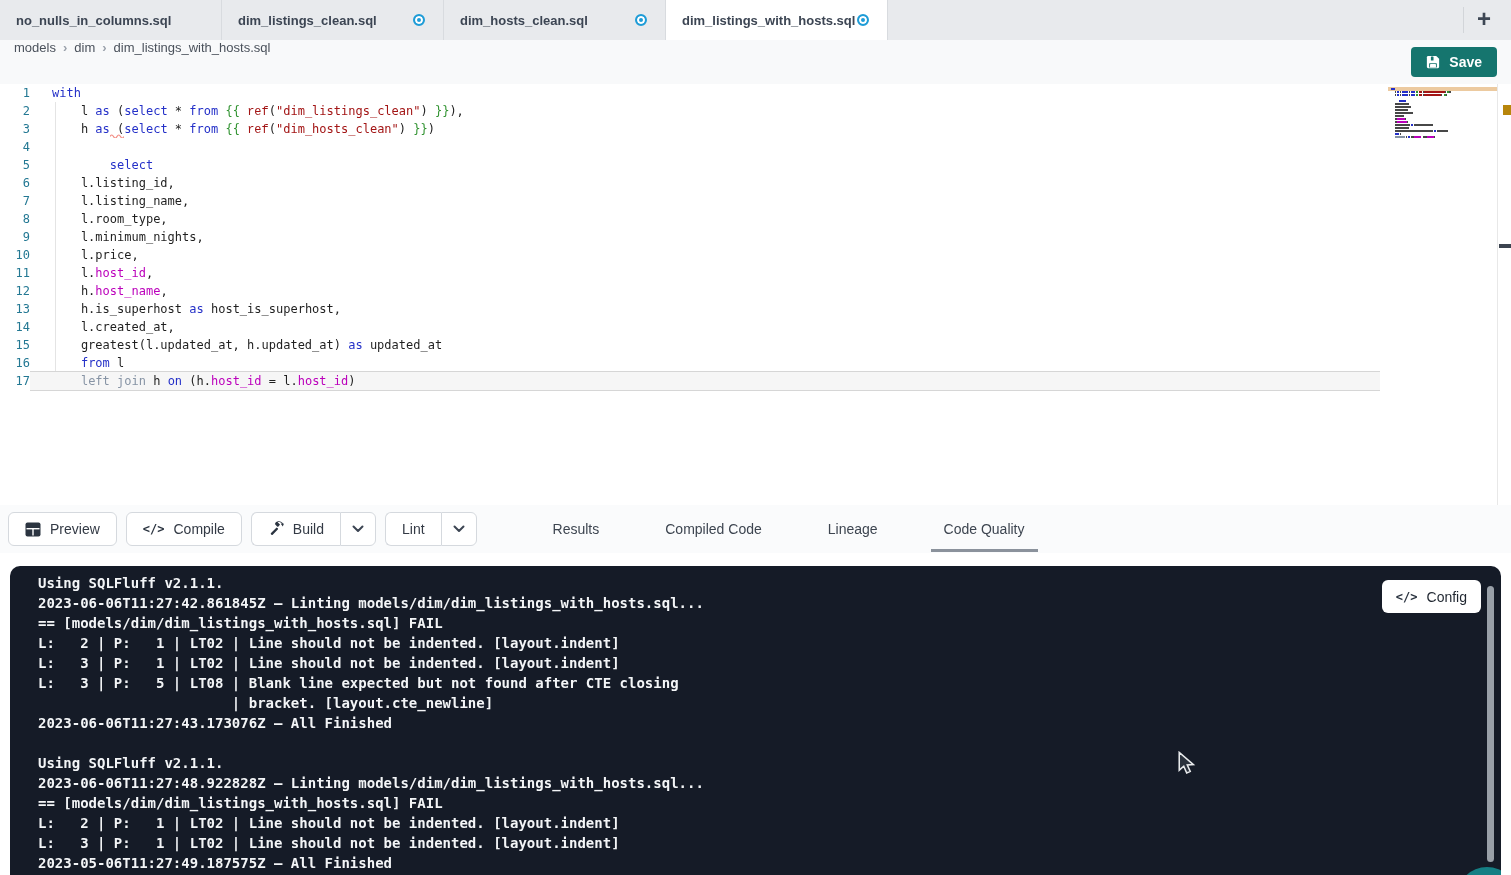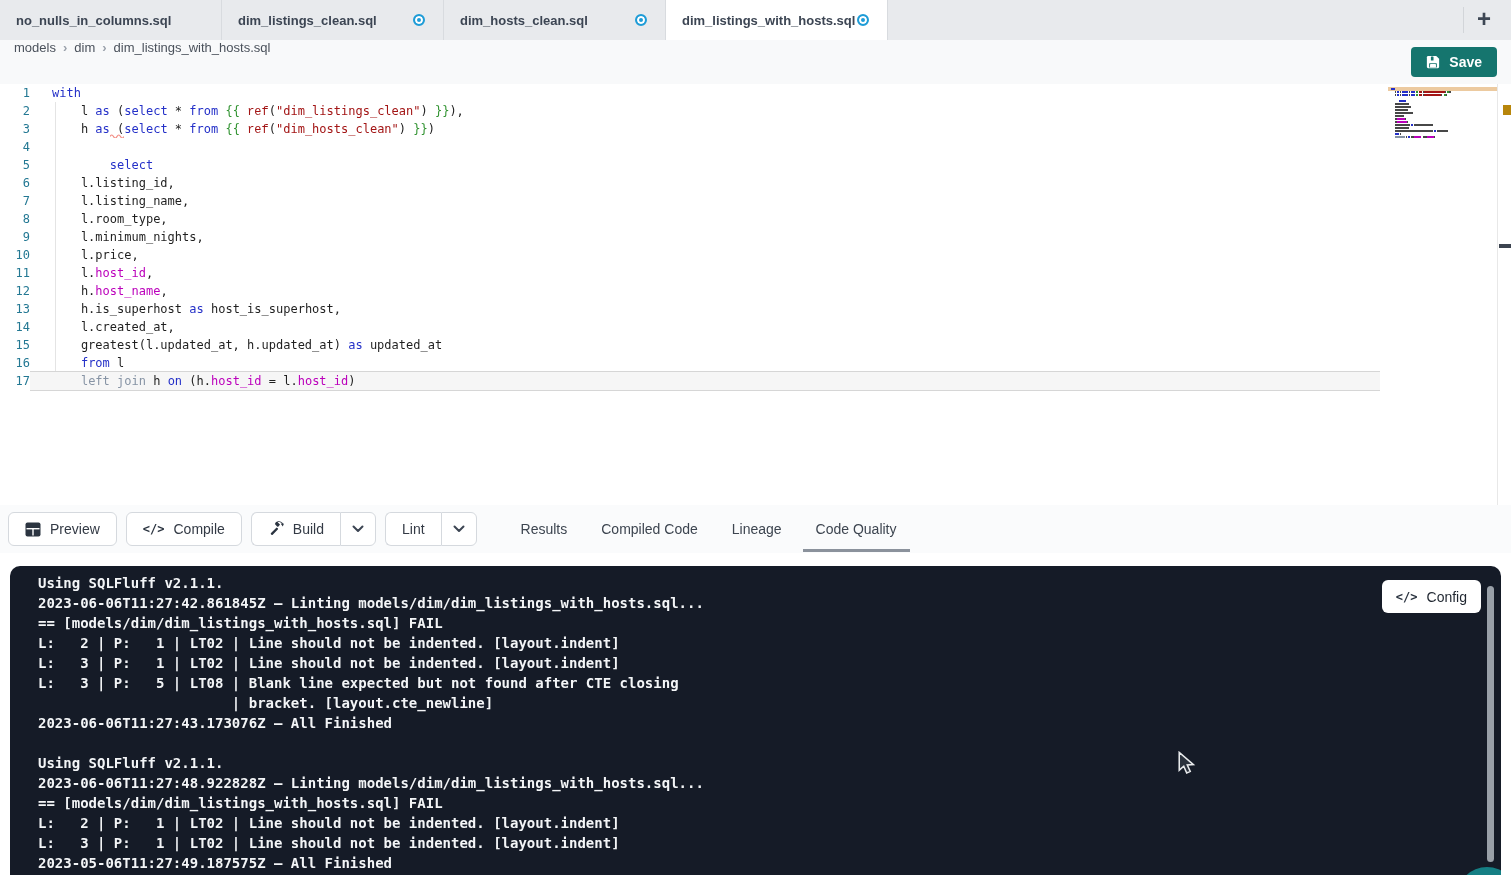--- a/index.html
+++ b/index.html
@@ -78,21 +78,21 @@
   .btn + .btn, .split { margin-left:9px; }
   .split { display:flex; }
   .split .btn { margin-left:0; }
   .split .main { border-radius:6px 0 0 6px; border-right:none; }
   .split .chev { border-radius:0 6px 6px 0; width:36px; padding:0;
                  justify-content:center; border-left:1px solid #d5d9de; }
   .code-glyph { font-family:"DejaVu Sans Mono", monospace; font-size:12px;
                 font-weight:700; color:#2b3440; }
   .rtabs { display:flex; gap:34px; margin-left:44px; font-size:14px;
            color:#3d4550; }
-  .rtab { position:relative; padding:6px 0; cursor:pointer; }
+  .rtab { position:relative; padding:6px 0; cursor:pointer;margin-left:32px; }
   .rtab.active::after { content:""; position:absolute; left:-13px; right:-13px;
                         bottom:-9px; height:3px; background:var(--underline); }
 
   
   .terminal { position:absolute; top:566px; left:10px; width:1491px;
               height:309px; background:var(--term); border-radius:10px 10px 0 0;
               overflow:hidden; color:#f3f5f7;
               font-family:"DejaVu Sans Mono", monospace; font-size:14px;
               font-weight:700; line-height:20px; }
   .t-lines { padding:7px 0 0 28px; }

